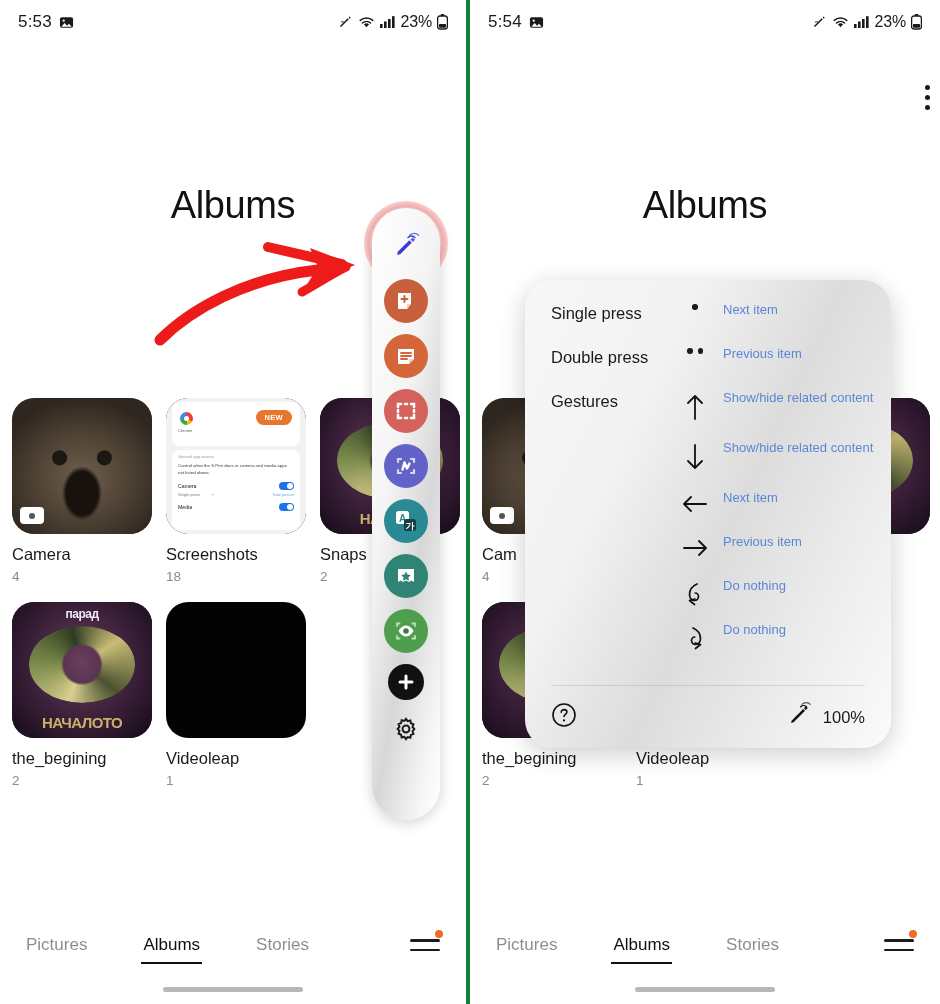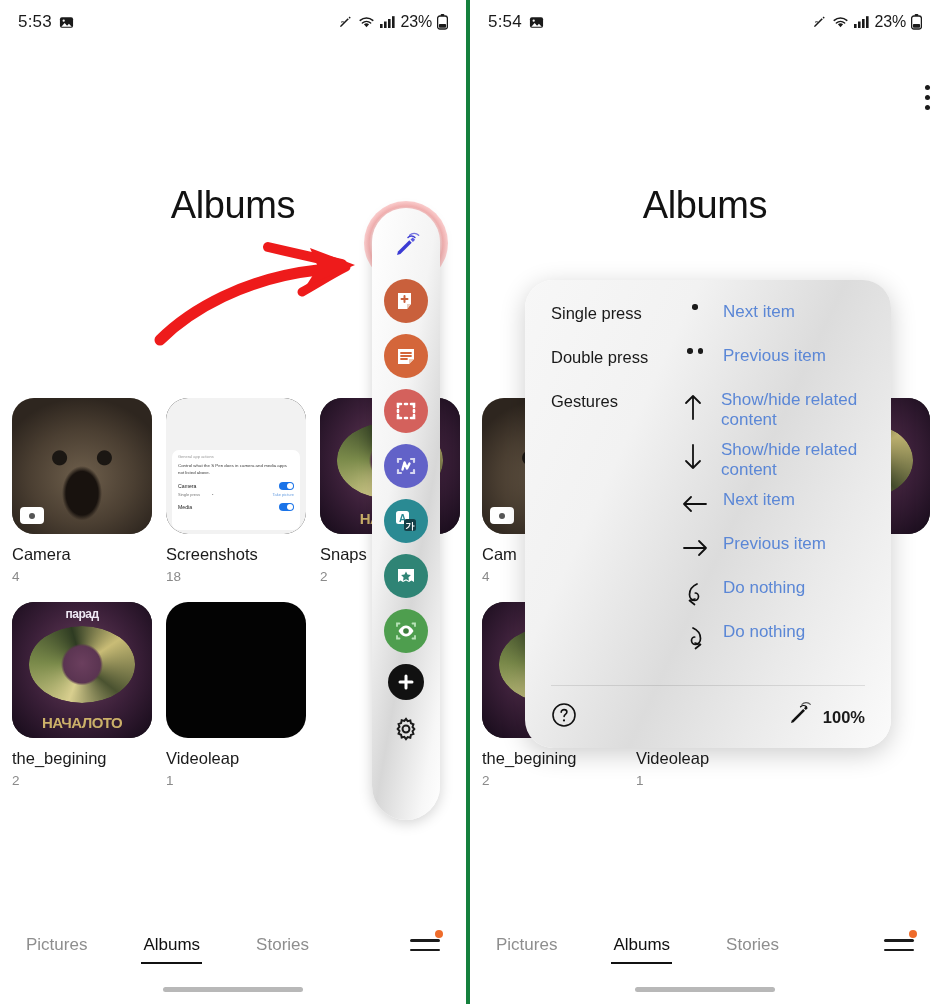--- a/index.html
+++ b/index.html
@@ -125,25 +125,25 @@
     border-radius:28px; overflow:hidden;
     background: linear-gradient(115deg,#f7f7f7 0%,#f2f2f2 30%,#dcdcdc 55%,#eaeaea 74%,#fbfbfb 100%);
     box-shadow: 0 6px 26px rgba(0,0,0,.20);
   }
   .dlg-head { display:flex; align-items:center; gap:16px; padding:26px 0 0 22px; }
   .dlg-title { font-size:19px; font-weight:700; color:#111; letter-spacing:-.2px; }
   .dlg-rows { padding:22px 0 0 26px; }
   .drow { display:flex; align-items:flex-start; min-height:36px; margin-bottom:8px; }
   .drow .dlabel { width:116px; font-size:16.5px; color:#1a1a1a; padding-top:2px; }
   .drow .dglyph { width:56px; display:flex; justify-content:center; align-items:flex-start; padding-top:2px; }
-  .drow .dval { font-size:17px; color:#5b87d6; line-height:1.2; max-width:170px; }
+  .drow .dval { font-size:13px; color:#5b87d6; line-height:1.2; max-width:170px;text-align:right; }
   .drow.tall { min-height:42px; }
   .dlg-divider { position:absolute; left:26px; right:26px; bottom:62px; height:1px; background:rgba(0,0,0,.10); }
   .dlg-foot { position:absolute; left:0; right:0; bottom:0; height:62px; display:flex; align-items:center; padding:0 26px; }
-  .dlg-foot .pct { font-size:16.5px; color:#1a1a1a; margin-left:11px;font-weight:bold; }
+  .dlg-foot .pct { font-size:16.5px; color:#1a1a1a; margin-left:11px; }
   .foot-right { margin-left:auto; display:flex; align-items:center; }
   .kebab { position:absolute; right:10px; top:85px; display:flex; flex-direction:column; gap:5px; }
   .kebab i { width:5px; height:5px; border-radius:50%; background:#1b1b1b; display:block; }
   .dots1 { display:flex; gap:0; }
   .dots1 i, .dots2 i { width:5.5px; height:5.5px; border-radius:50%; background:#1b1b1b; display:block; }
   .dots2 { display:flex; gap:5px; }
 </style>
 </head>
 <body>
 
@@ -207,20 +207,25 @@
               <div class="lens"></div>
             </div>
         </div>
         <div class="album-name">Camera</div>
         <div class="album-count">4</div>
       </div>
 
       <div class="album">
         <div class="thumb">
           <div class="ph-shot">
+            <div class="shot-card">
+              <div class="chrome-dot"></div>
+              <div class="chrome-lbl">Chrome</div>
+              <div class="new-pill">NEW</div>
+            </div>
             <div class="shot-sec">
               <div class="hdr">General app actions</div>
               <div class="desc">Control what the S Pen does in camera and media apps not listed above.</div>
               <div class="shot-row">
                   <span class="lbl">Camera</span>
                   <span class="tgl"></span>
                 </div>
               <div class="shot-sub">
                   <span>Single press</span>
                   <span style="margin-left:12px">•</span>

